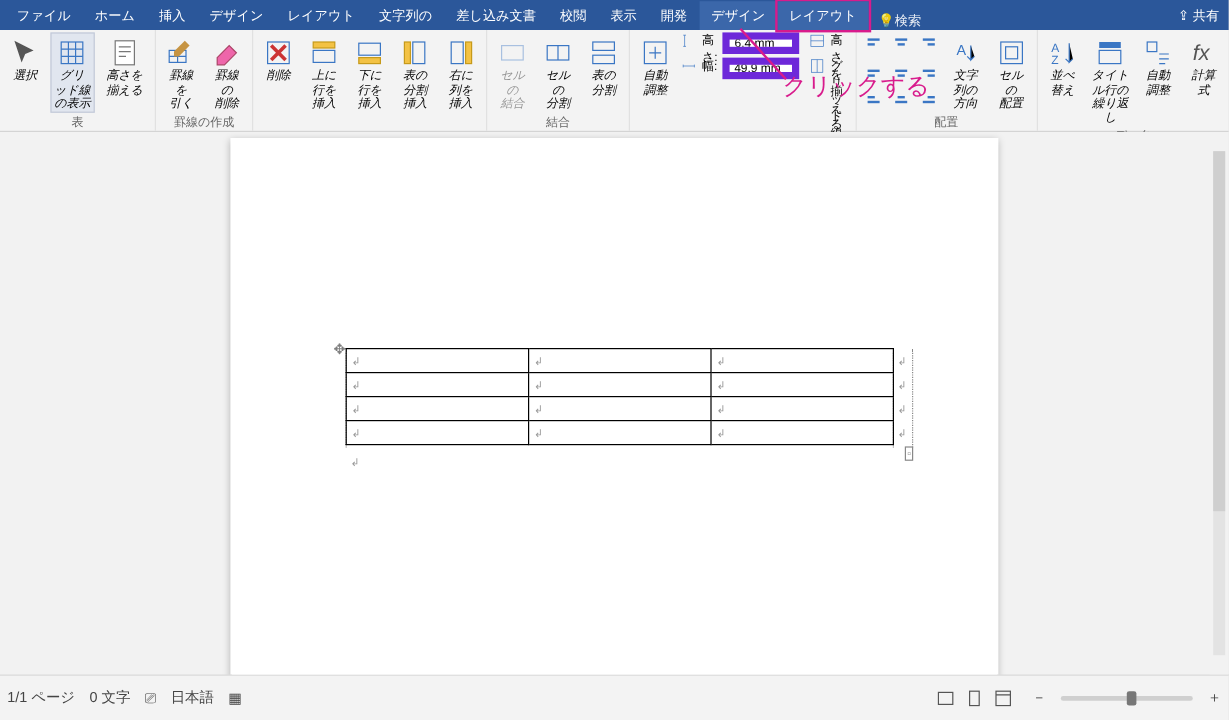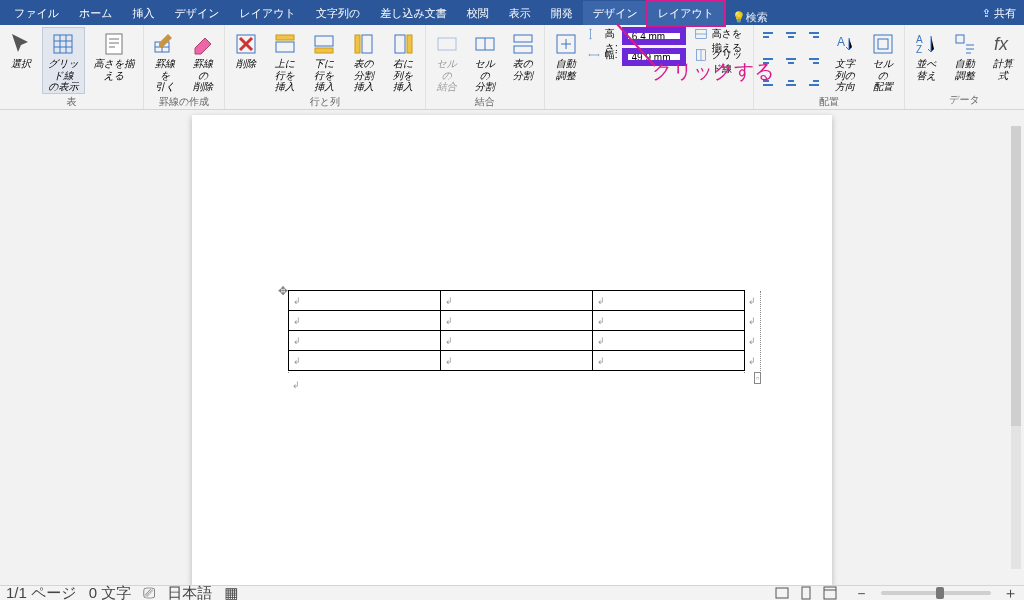--- a/index.html
+++ b/index.html
@@ -157,27 +157,27 @@
   .annotation {
     position:absolute;
     color:#d81b8c;
     font-size:20px;
     font-family:"Meiryo","Yu Gothic",sans-serif;
     pointer-events:none;
   }
 
   
   .status-bar {
-    height:15px;
+    height:38px;
     background:#f3f3f3;
     border-top:1px solid #d4d4d4;
     display:flex;
     align-items:center;
     padding:0 6px;
-    font-size:15px;
+    font-size:12px;
     color:#444;
     gap:12px;
   }
   .status-bar .spacer { flex:1; }
   .view-btns { display:flex; gap:0; }
   .view-btns .vb {
     width:24px; height:20px;
     display:flex; align-items:center; justify-content:center;
     border:1px solid transparent;
   }
@@ -338,21 +338,20 @@
         <span class="ico">
           <svg viewBox="0 0 24 24">
               <rect x="4" y="3" width="10" height="18" fill="none" stroke="#3a76c4"></rect>
               <rect x="16" y="3" width="5" height="18" fill="#f3c244" stroke="#c69a1a"></rect>
             </svg>
         </span>
         <span class="lbl">右に列を
 挿入</span>
       </div>
     </div>
-    <div class="group-label">行と列</div>
   </div>
 
   <div class="group">
     <div class="group-body">
       <div class="big-btn disabled">
         <span class="ico">
           <svg viewBox="0 0 24 24">
               <rect x="3" y="6" width="18" height="12" fill="none" stroke="#3a76c4"></rect>
             </svg>
         </span>
@@ -526,20 +525,30 @@
               <text x="2" y="11" font-size="10" fill="#3a76c4">A</text>
               <text x="2" y="21" font-size="10" fill="#3a76c4">Z</text>
               <path stroke="#3a76c4" d="M17 4v16l3-3M17 20l-3-3"></path>
             </svg>
         </span>
         <span class="lbl">並べ替え</span>
       </div>
       <div class="big-btn">
         <span class="ico">
           <svg viewBox="0 0 24 24">
+              <rect x="3" y="3" width="18" height="5" fill="#3a76c4"></rect>
+              <rect x="3" y="10" width="18" height="11" fill="none" stroke="#3a76c4"></rect>
+            </svg>
+        </span>
+        <span class="lbl">タイトル行の
+繰り返し</span>
+      </div>
+      <div class="big-btn">
+        <span class="ico">
+          <svg viewBox="0 0 24 24">
               <rect x="3" y="3" width="8" height="8" fill="none" stroke="#3a76c4"></rect>
               <path stroke="#3a76c4" d="M13 13h8M13 17h8M13 21h5"></path>
             </svg>
         </span>
         <span class="lbl">自動調整</span>
       </div>
       <div class="big-btn">
         <span class="ico">
           <svg viewBox="0 0 24 24">
               <text x="3" y="18" font-size="18" font-style="italic" fill="#555">fx</text>

